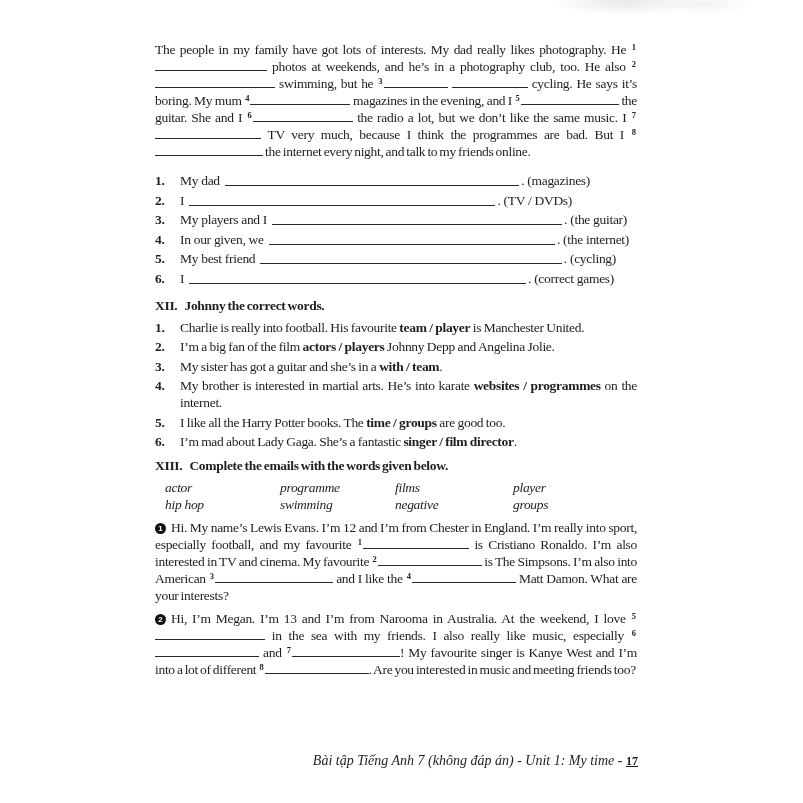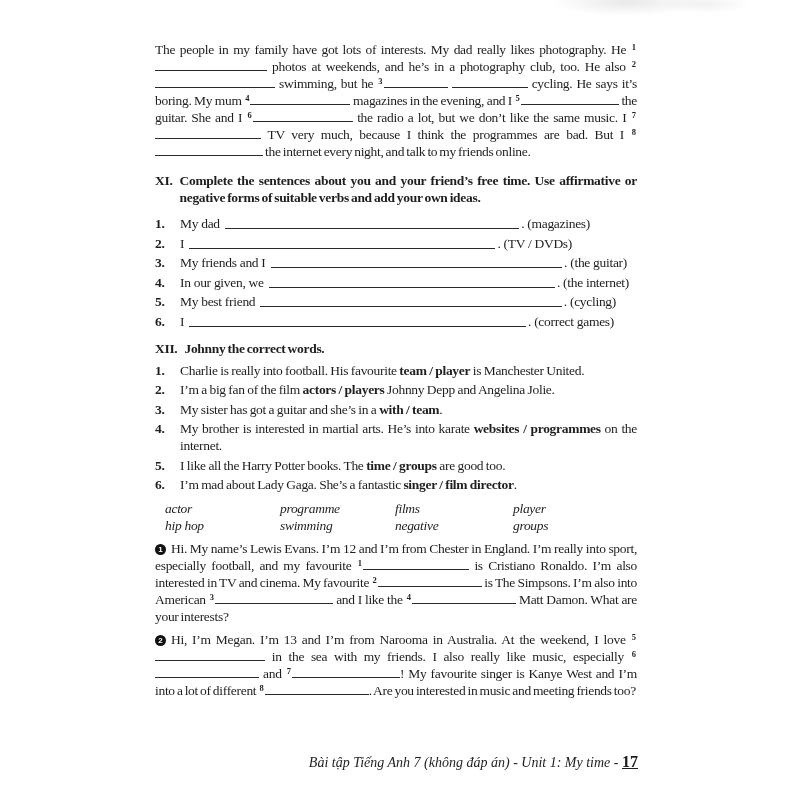--- a/index.html
+++ b/index.html
@@ -55,54 +55,50 @@
   .bullet {
     display:inline-block; width:11px; height:11px; border-radius:50%; background:#111;
     color:#fff; font-size:8px; font-weight:bold; text-align:center; line-height:11.5px;
     margin-right:5px; vertical-align:1px; letter-spacing:0;
     font-family:"Liberation Sans","DejaVu Sans",sans-serif;
   }
   .footer {
     position:absolute; top:753px; right:165px; font-style:italic; font-size:14px;
     letter-spacing:0; white-space:nowrap;
   }
-  .footer .pg { font-style:normal; font-weight:bold; font-size:16px;text-decoration:underline; }
+  .footer .pg { font-style:normal; font-weight:bold; font-size:12px;text-decoration:underline; }
   b { font-weight:bold; }
 </style>
 </head>
 <body>
 
 <div class="scan-artifact"></div>
 <div class="scan-artifact2"></div>
 
 <div class="page">
 
   <p class="para">The people in my family have got lots of interests. My dad really likes photography. He <span class="bnum">1</span><span class="blank" style="width: 112px;"></span> photos at weekends, and he’s in a photography club, too. He also <span class="bnum">2</span><span class="blank" style="width: 120px;"></span> swimming, but he <span class="bnum">3</span><span class="blank" style="width: 64px;"></span> <span class="blank" style="width: 76px;"></span> cycling. He says it’s boring. My mum <span class="bnum">4</span><span class="blank" style="width: 100px;"></span> magazines in the evening, and I <span class="bnum">5</span><span class="blank" style="width: 98px;"></span> the guitar. She and I <span class="bnum">6</span><span class="blank" style="width: 100px;"></span> the radio a lot, but we don’t like the same music. I <span class="bnum">7</span><span class="blank" style="width: 106px;"></span> TV very much, because I think the programmes are bad. But I <span class="bnum">8</span><span class="blank" style="width: 108px;"></span> the internet every night, and talk to my friends online.</p>
 
   <div class="sec-xi">
-    <div class="heading">
-      <span class="h-num">XI.</span>
-      <span class="h-text">Complete the sentences about you and your friend’s free time. Use affirmative or negative forms of suitable verbs and add your own ideas.</span>
-    </div>
     <div class="xi-items">
       <div class="xi-item">
         <span class="num">1.</span>
         <span class="lead">My dad</span>
         <span class="fill"></span>
         <span class="tail">. (magazines)</span>
       </div>
       <div class="xi-item">
         <span class="num">2.</span>
         <span class="lead">I</span>
         <span class="fill"></span>
         <span class="tail">. (TV / DVDs)</span>
       </div>
       <div class="xi-item">
         <span class="num">3.</span>
-        <span class="lead">My friends and I</span>
+        <span class="lead">My players and I</span>
         <span class="fill"></span>
         <span class="tail">. (the guitar)</span>
       </div>
       <div class="xi-item">
         <span class="num">4.</span>
         <span class="lead">In our given, we</span>
         <span class="fill"></span>
         <span class="tail">. (the internet)</span>
       </div>
       <div class="xi-item">
@@ -147,20 +143,24 @@
         <div class="body">I like all the Harry Potter books. The <b>time / groups</b> are good too.</div>
       </div>
       <div class="xii-item">
         <span class="num">6.</span>
         <div class="body">I’m mad about Lady Gaga. She’s a fantastic <b>singer / film director</b>.</div>
       </div>
     </div>
   </div>
 
   <div class="sec-xiii">
+    <div class="heading">
+      <span class="h-num">XIII.</span>
+      <span class="h-text">Complete the emails with the words given below.</span>
+    </div>
     <div class="word-bank">
       <span>actor</span>
       <span>programme</span>
       <span>films</span>
       <span>player</span>
       <span>hip hop</span>
       <span>swimming</span>
       <span>negative</span>
       <span>groups</span>
     </div>

